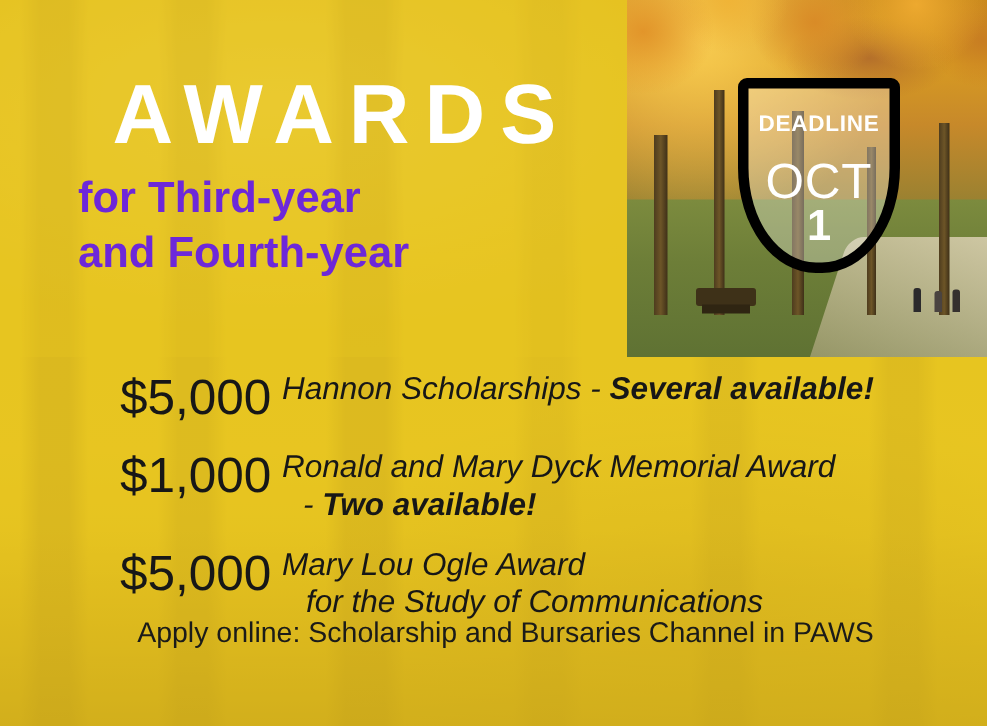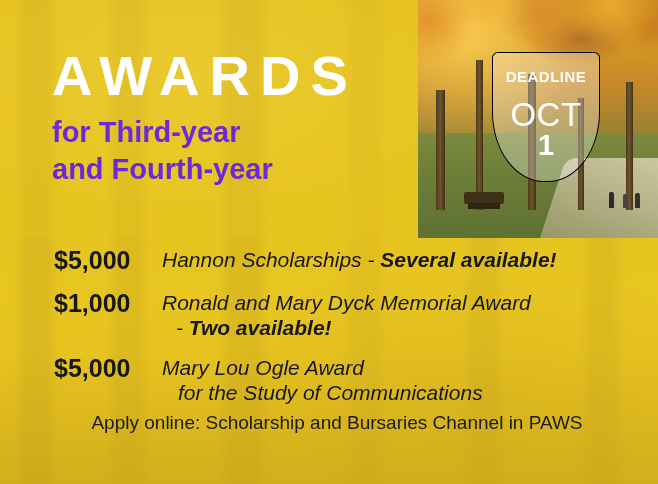--- a/index.html
+++ b/index.html
@@ -124,21 +124,21 @@
   .pi-person.p3 { right: 18px; height: 15px; background: #35302e; }
 
   
   .shield {
     position: absolute;
     right: 58px;
     top: 52px;
     width: 108px;
     height: 130px;
     background: rgba(255,255,255,0.30);
-    border: 1px solid #000000;
+    border: 7px solid #000000;
     border-radius: 6px 6px 52px 52px / 6px 6px 70px 70px;
     display: flex;
     flex-direction: column;
     align-items: center;
     padding-top: 16px;
     color: #fff;
     text-align: center;
   }
   .shield-deadline {
     font-size: 15px;
@@ -167,20 +167,21 @@
     top: 48px;
     width: 370px;
     color: #ffffff;
   }
   .awards-word {
     font-size: 56px;
     font-weight: bold;
     letter-spacing: 10px;
     line-height: 1;
     color: #ffffff;
+    margin-left: 23px;
   }
   .headline-sub {
     margin-top: 10px;
     font-size: 29px;
     font-weight: bold;
     line-height: 1.28;
     color: #6d28d9;
   }
 
   
@@ -191,24 +192,25 @@
     width: 560px;
     color: #1d1d1b;
   }
   .award-row {
     display: flex;
     align-items: flex-start;
     margin-bottom: 14px;
   }
   .amount {
     flex: 0 0 108px;
-    font-size: 25px;
-    font-weight: bold;
+    font-size: 33px;
+    font-weight: normal;
     line-height: 1.15;
     color: #171717;
+    margin-left: 26px;
   }
   .award-desc {
     font-size: 21px;
     font-style: italic;
     line-height: 1.18;
     color: #171717;
     padding-top: 2px;
   }
   .award-desc .strong {
     font-weight: bold;

